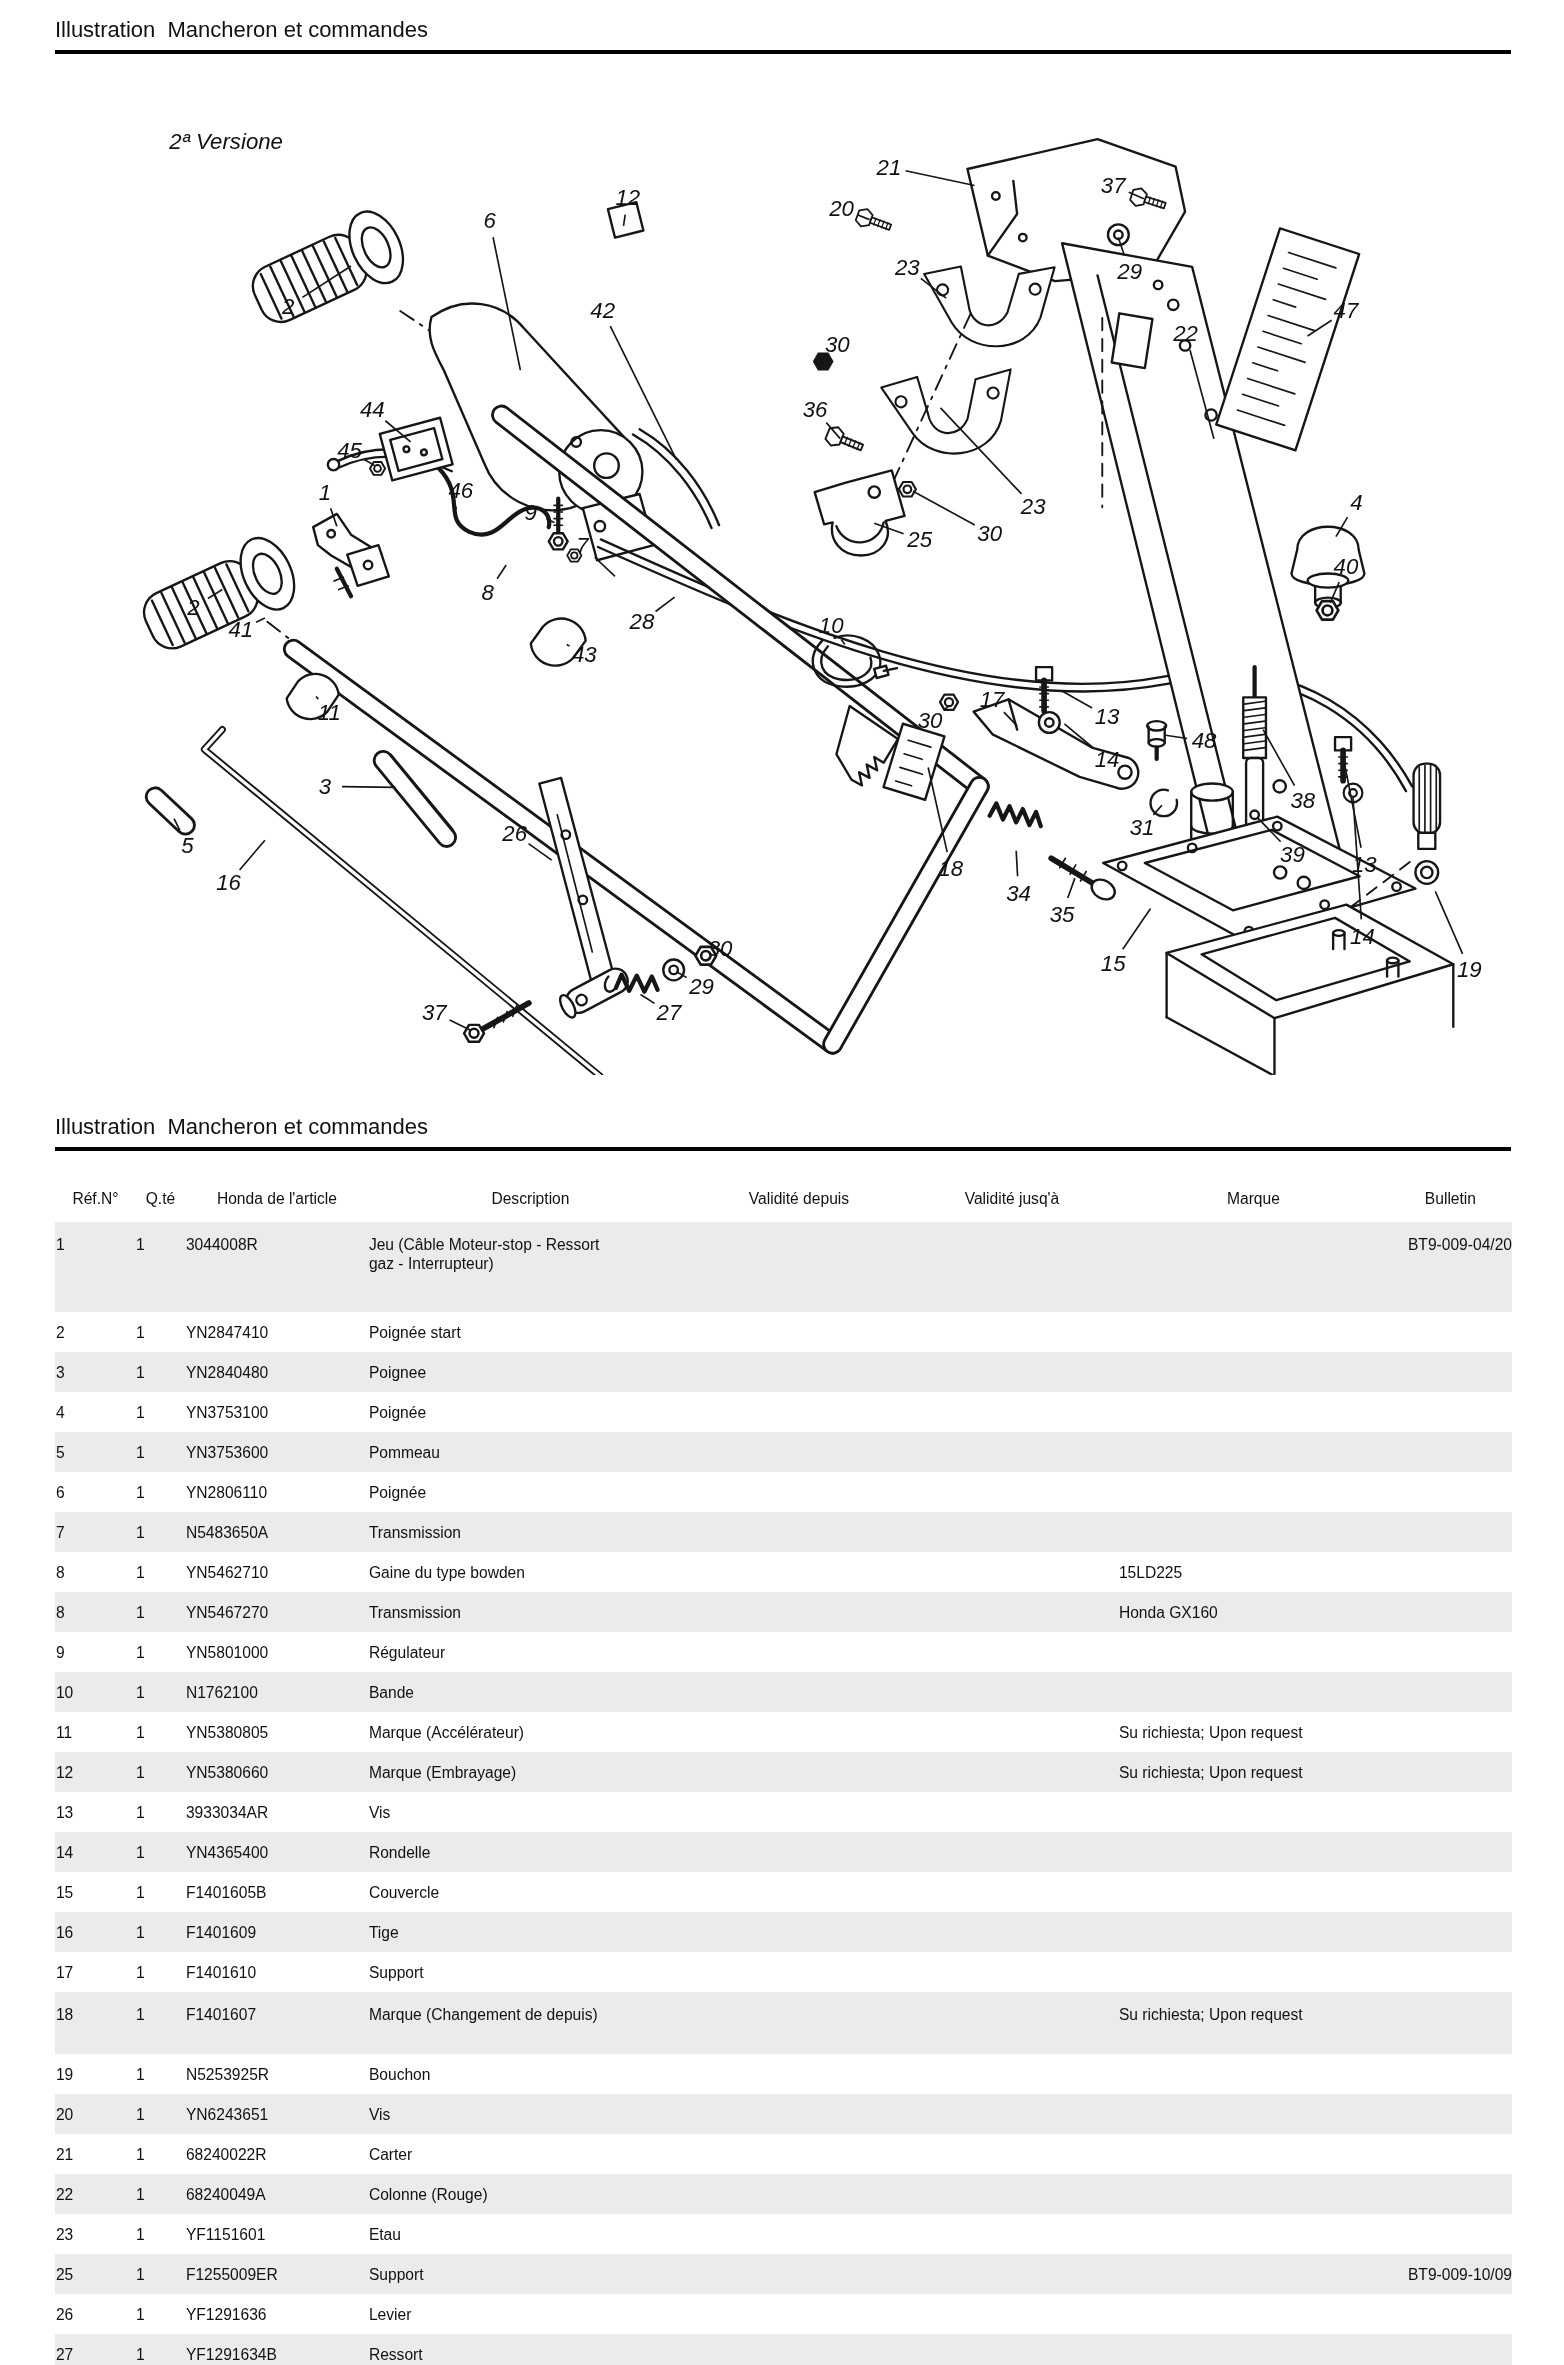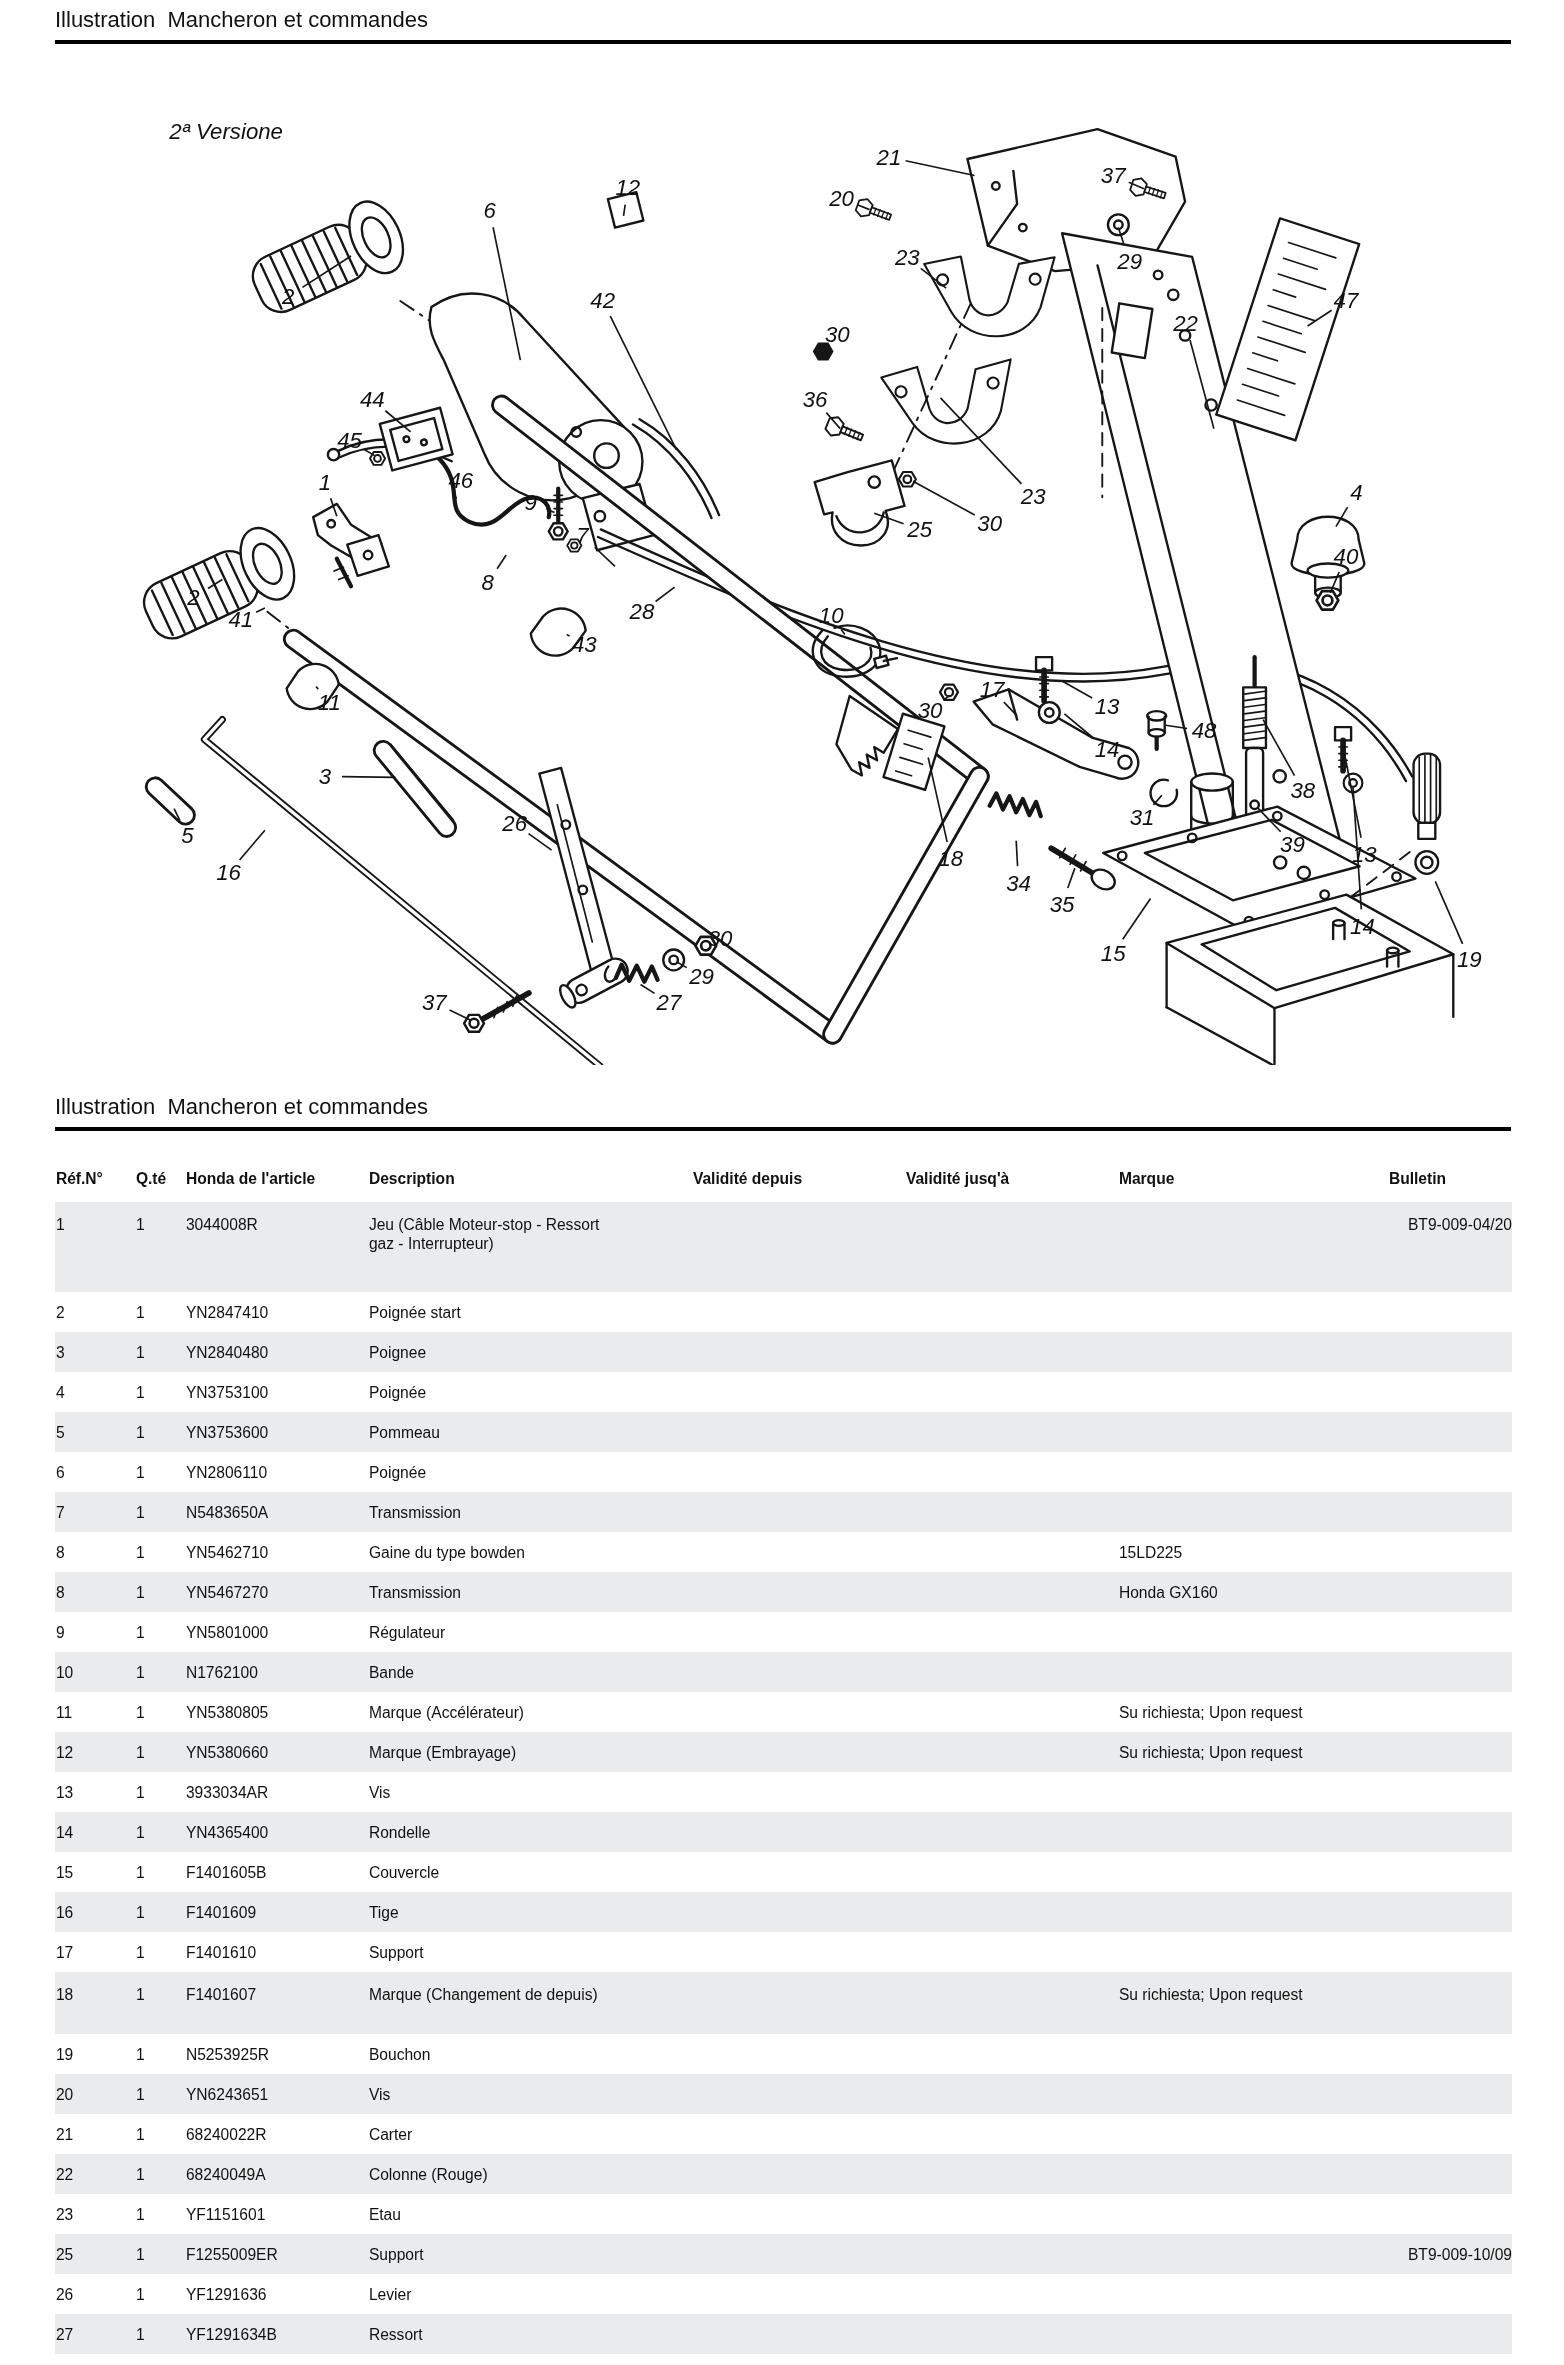--- a/index.html
+++ b/index.html
@@ -1,39 +1,39 @@
 <!DOCTYPE html>
 <html style="font-size:7.6px"><head>
 <meta charset="utf-8">
 <style>
   html,body{margin:0;padding:0;background:#fff;}
   .page{position:relative;width:1564px;height:3218px;overflow:hidden;background:#fff;
         font-family:"Liberation Sans",sans-serif;color:#111;}
-  .sec-title{font-size:22px;font-weight:400;line-height:1.15;margin:0;padding:7px 0 0 55px;
+  .sec-title{font-size:22px;font-weight:400;line-height:1.15;margin:0;padding:17px 0 0 55px;
              white-space:pre;letter-spacing:0;}
   .rule{border:0;height:4.3px;background:#000;margin:7.6px 53px 0 55px;}
   .diagram{position:relative;height:1021px;font-style:italic;}
   .diagram svg{position:absolute;left:0;top:0;width:1564px;height:1021px;}
   .art{stroke:#161616;stroke-width:5;fill:none;stroke-linecap:round;stroke-linejoin:round;}
   .fw{fill:#fff;} .fb{fill:#161616;stroke:none;}
   .tubeO{stroke-width:44;} .tubeI{stroke:#fff;stroke-width:32;}
   .rodO{stroke-width:15;} .rodI{stroke:#fff;stroke-width:7;}
   .thin{stroke-width:3.5;} .w9{stroke-width:9;} .w12{stroke-width:12;}
   .dash{stroke-dasharray:34 16 6 16;stroke-width:4;}
   .dash2{stroke-dasharray:26 18;stroke-width:4;}
   .leader{stroke:#161616;stroke-width:3.5;}
   .callout{fill:#111;stroke:none;font-size:47px;text-anchor:middle;dominant-baseline:central;
            font-family:"Liberation Sans",sans-serif;}
   .verlabel{fill:#111;stroke:none;font-size:47px;font-family:"Liberation Sans",sans-serif;}
   table.parts{border-collapse:collapse;table-layout:fixed;width:1457px;margin:0 0 0 55px;}
   table.parts col.c-ref{width:80px;} table.parts col.c-qty{width:50px;}
   table.parts col.c-code{width:183px;} table.parts col.c-desc{width:324px;}
   table.parts col.c-from{width:213px;} table.parts col.c-to{width:213px;}
   table.parts col.c-notes{width:270px;} table.parts col.c-bull{width:124px;}
-  table.parts th{font-weight:700;font-size:15.6px;text-align:left;vertical-align:bottom;
+  table.parts th{font-weight:400;font-size:15.6px;text-align:center;vertical-align:bottom;
                  padding:0 0 14px 0.9px;height:57px;}
   table.parts td{font-size:15.6px;padding:0 0 0 0.9px;vertical-align:middle;line-height:1.25;}
   tr.prow{height:40px;}
   tr.prow.shade{background:#eaebed;}
   tr.prow.tall{height:62px;} tr.prow.xtall{height:90px;}
   tr.prow.tall td,tr.prow.xtall td{vertical-align:top;padding-top:12.3px;}
   td.bull{text-align:right;padding-right:0;}
 </style>
 </head>
 <body>

